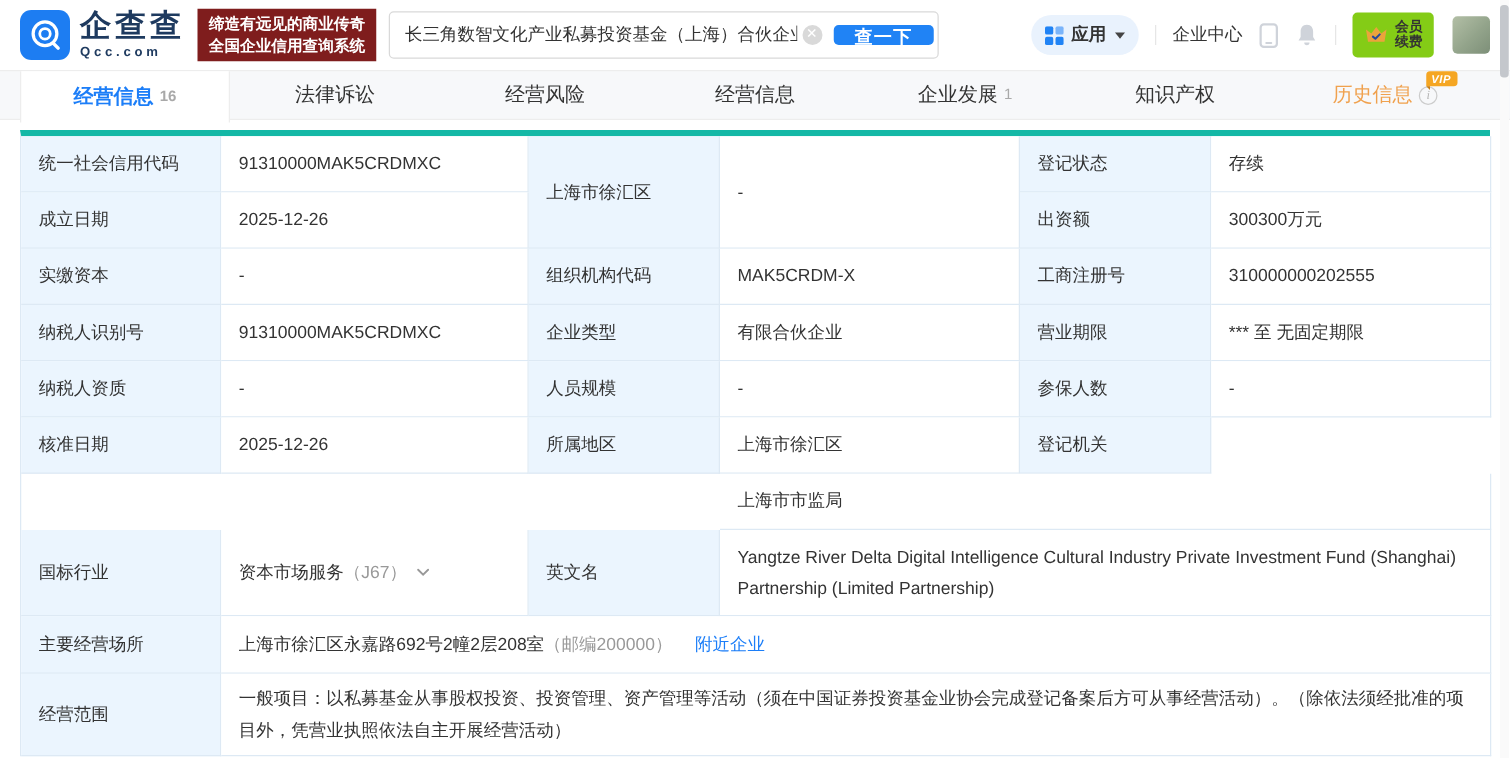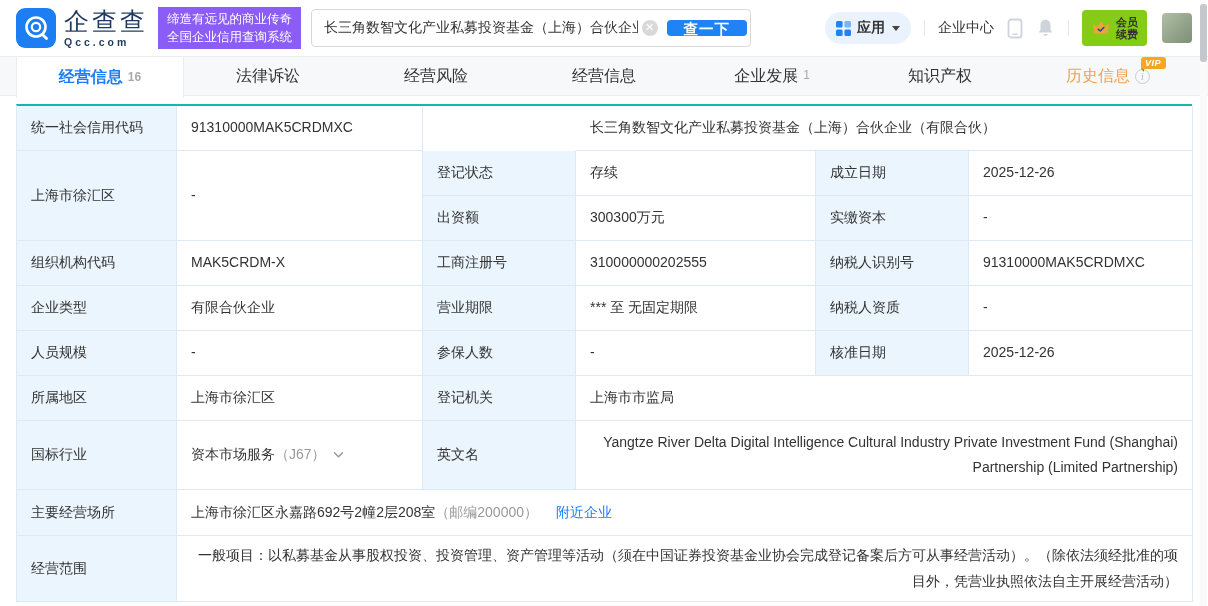--- a/index.html
+++ b/index.html
@@ -2,23 +2,23 @@
 <html><head>
 <meta charset="utf-8">
 <style>
   * { margin:0; padding:0; box-sizing:border-box; }
   html,body { width:1208px; height:606px; overflow:hidden; background:#fff;
     font-family:"Liberation Sans","DejaVu Sans",sans-serif; }
 
   
   .topbar { display:flex; align-items:center; height:56px; padding:0 16px; background:#fff; }
   .logo { display:flex; align-items:center; gap:8px; cursor:pointer; }
-  .logo-text .brand { font-size:25px; font-weight:400; color:#1e3a5f; letter-spacing:3px; line-height:1.05; }
+  .logo-text .brand { font-size:25px; font-weight:700; color:#1e3a5f; letter-spacing:3px; line-height:1.05; }
   .logo-text .domain { font-size:10.5px; font-weight:700; color:#1e3a5f; letter-spacing:3px; margin-top:2px; }
-  .slogan { background:#8b5cf6; color:#fff; font-size:12.5px; font-weight:400;
+  .slogan { background:#7f1d1d; color:#fff; font-size:12.5px; font-weight:700;
     padding:3px 9px; line-height:18px; margin-left:10px; white-space:nowrap; }
 
   .searchwrap { margin-left:10px; display:flex; align-items:center; border:1px solid #d9d9d9;
     border-radius:4px; height:38px; padding:0 3px 0 12px; width:440px; background:#fff; }
   .search-input { border:none; outline:none; flex:1; font-size:14px; color:#333; background:transparent; }
   .clear-icon { width:16px; height:16px; min-width:16px; border-radius:50%; background:#d9d9d9; color:#fff;
     font-size:11px; line-height:15px; text-align:center; margin:0 9px 0 4px; cursor:pointer; }
   .search-btn { background:#2083f5; color:#fff; border:none; border-radius:4px; height:16px;
     padding:0 17px; font-size:14.5px; font-weight:700; letter-spacing:1px; cursor:pointer; }
 
@@ -51,22 +51,22 @@
     letter-spacing:.5px; }
   .vip-badge::after { content:""; position:absolute; left:0; bottom:-3px; border-top:3px solid #c77f14;
     border-left:3px solid transparent; }
   .info-icon { width:15px; height:15px; border:1px solid #cccccc; border-radius:50%; color:#b5b5b5;
     font-size:10px; line-height:13px; text-align:center; font-family:"Liberation Serif",serif; font-style:italic; }
 
   
   .table { margin:8px 16px 0; display:grid;
     grid-template-columns:160px 246px 153px 240px 153px 224px;
     grid-template-rows:45px 45px 45px 45px 45px 45px 45px 69px 46px 66px;
-    border-top:2px solid #14b8a6; border-left:1px solid #dde9f4;
-    font-size:14px; color:#333;text-align:right; }
+    border-top:5px solid #14b8a6; border-left:1px solid #dde9f4;
+    font-size:14px; color:#333; }
   .cell { border-right:1px solid #dde9f4; border-bottom:1px solid #dde9f4;
     display:flex; align-items:center; padding:5px 14px; background:#fff; line-height:1.65; }
   .lbl { background:#ebf5fe; }
   .sp46 { grid-column:4/7; }
   .sp26 { grid-column:2/7; }
   .rspan2 { grid-row:span 2; }
   .gray { color:#999; }
   .link { color:#1c7ef8; text-decoration:none; margin-left:18px; cursor:pointer; white-space:nowrap; }
   .eng { word-break:break-all; line-height:1.8; }
   .scope { line-height:1.85; }
@@ -170,21 +170,20 @@
     <span>历史信息</span>
     <span class="info-icon">i</span>
     <span class="vip-badge">VIP</span>
   </div>
 </nav>
 
 <main class="table">
 
   <div class="cell lbl">统一社会信用代码</div>
   <div class="cell">91310000MAK5CRDMXC</div>
-  <div class="cell sp46">长三角数智文化产业私募投资基金（上海）合伙企业（有限合伙）</div>
 
   <div class="cell lbl rspan2">上海市徐汇区</div>
   <div class="cell rspan2">-</div>
   <div class="cell lbl">登记状态</div>
   <div class="cell">存续</div>
   <div class="cell lbl">成立日期</div>
   <div class="cell">2025-12-26</div>
   <div class="cell lbl">出资额</div>
   <div class="cell">300300万元</div>
   <div class="cell lbl">实缴资本</div>

